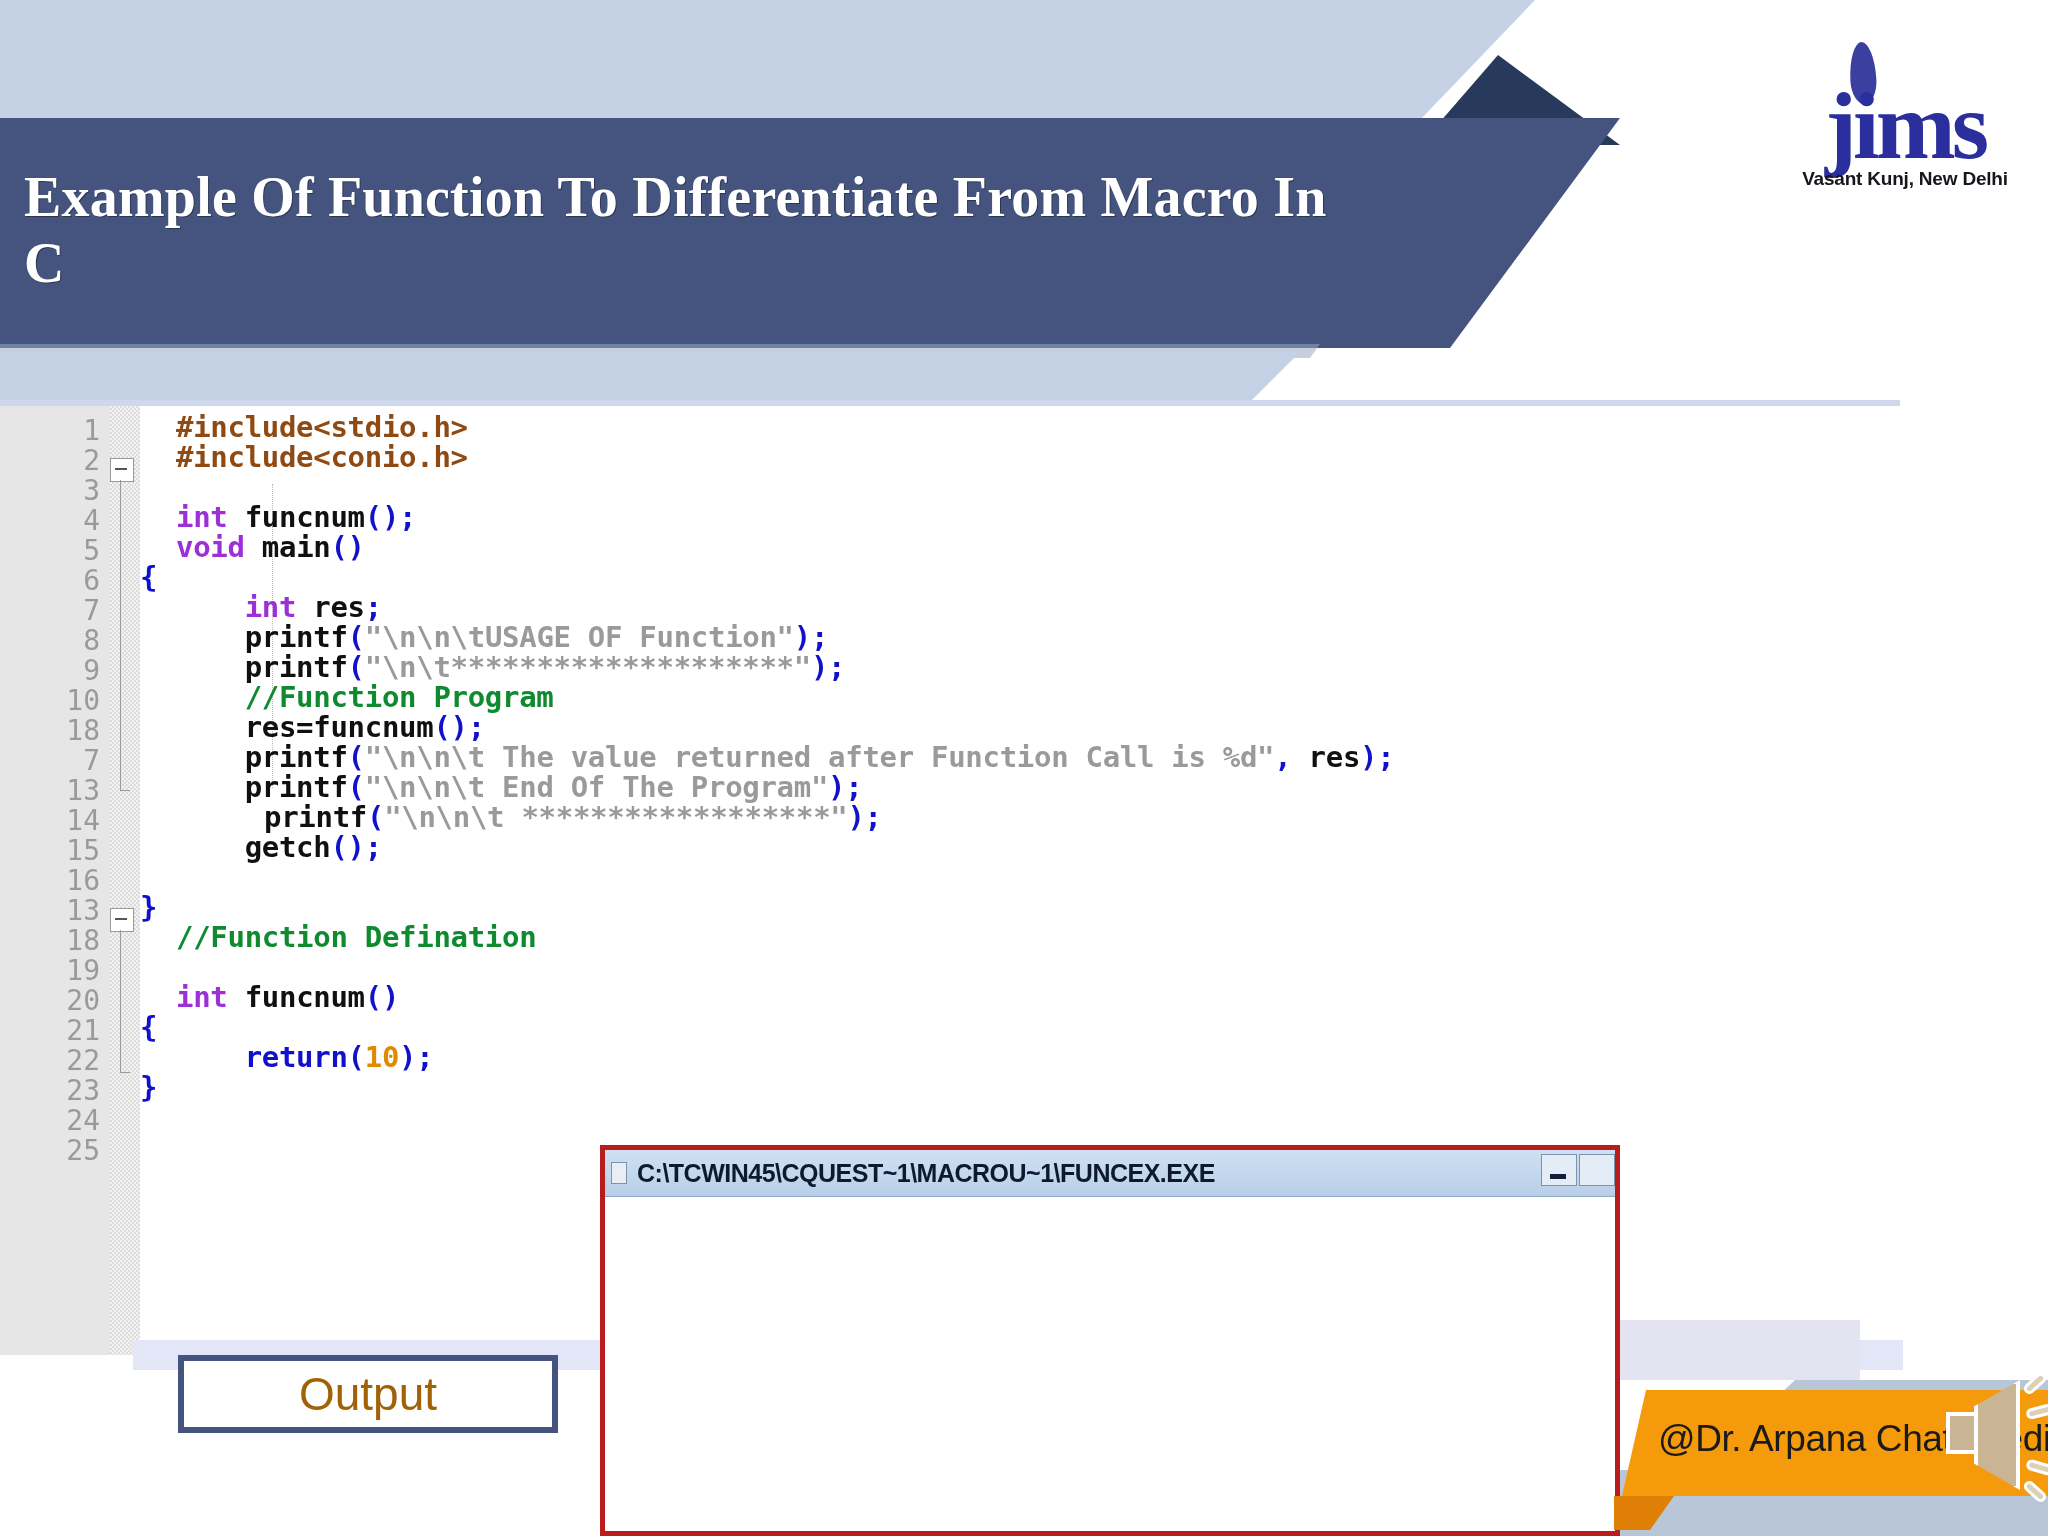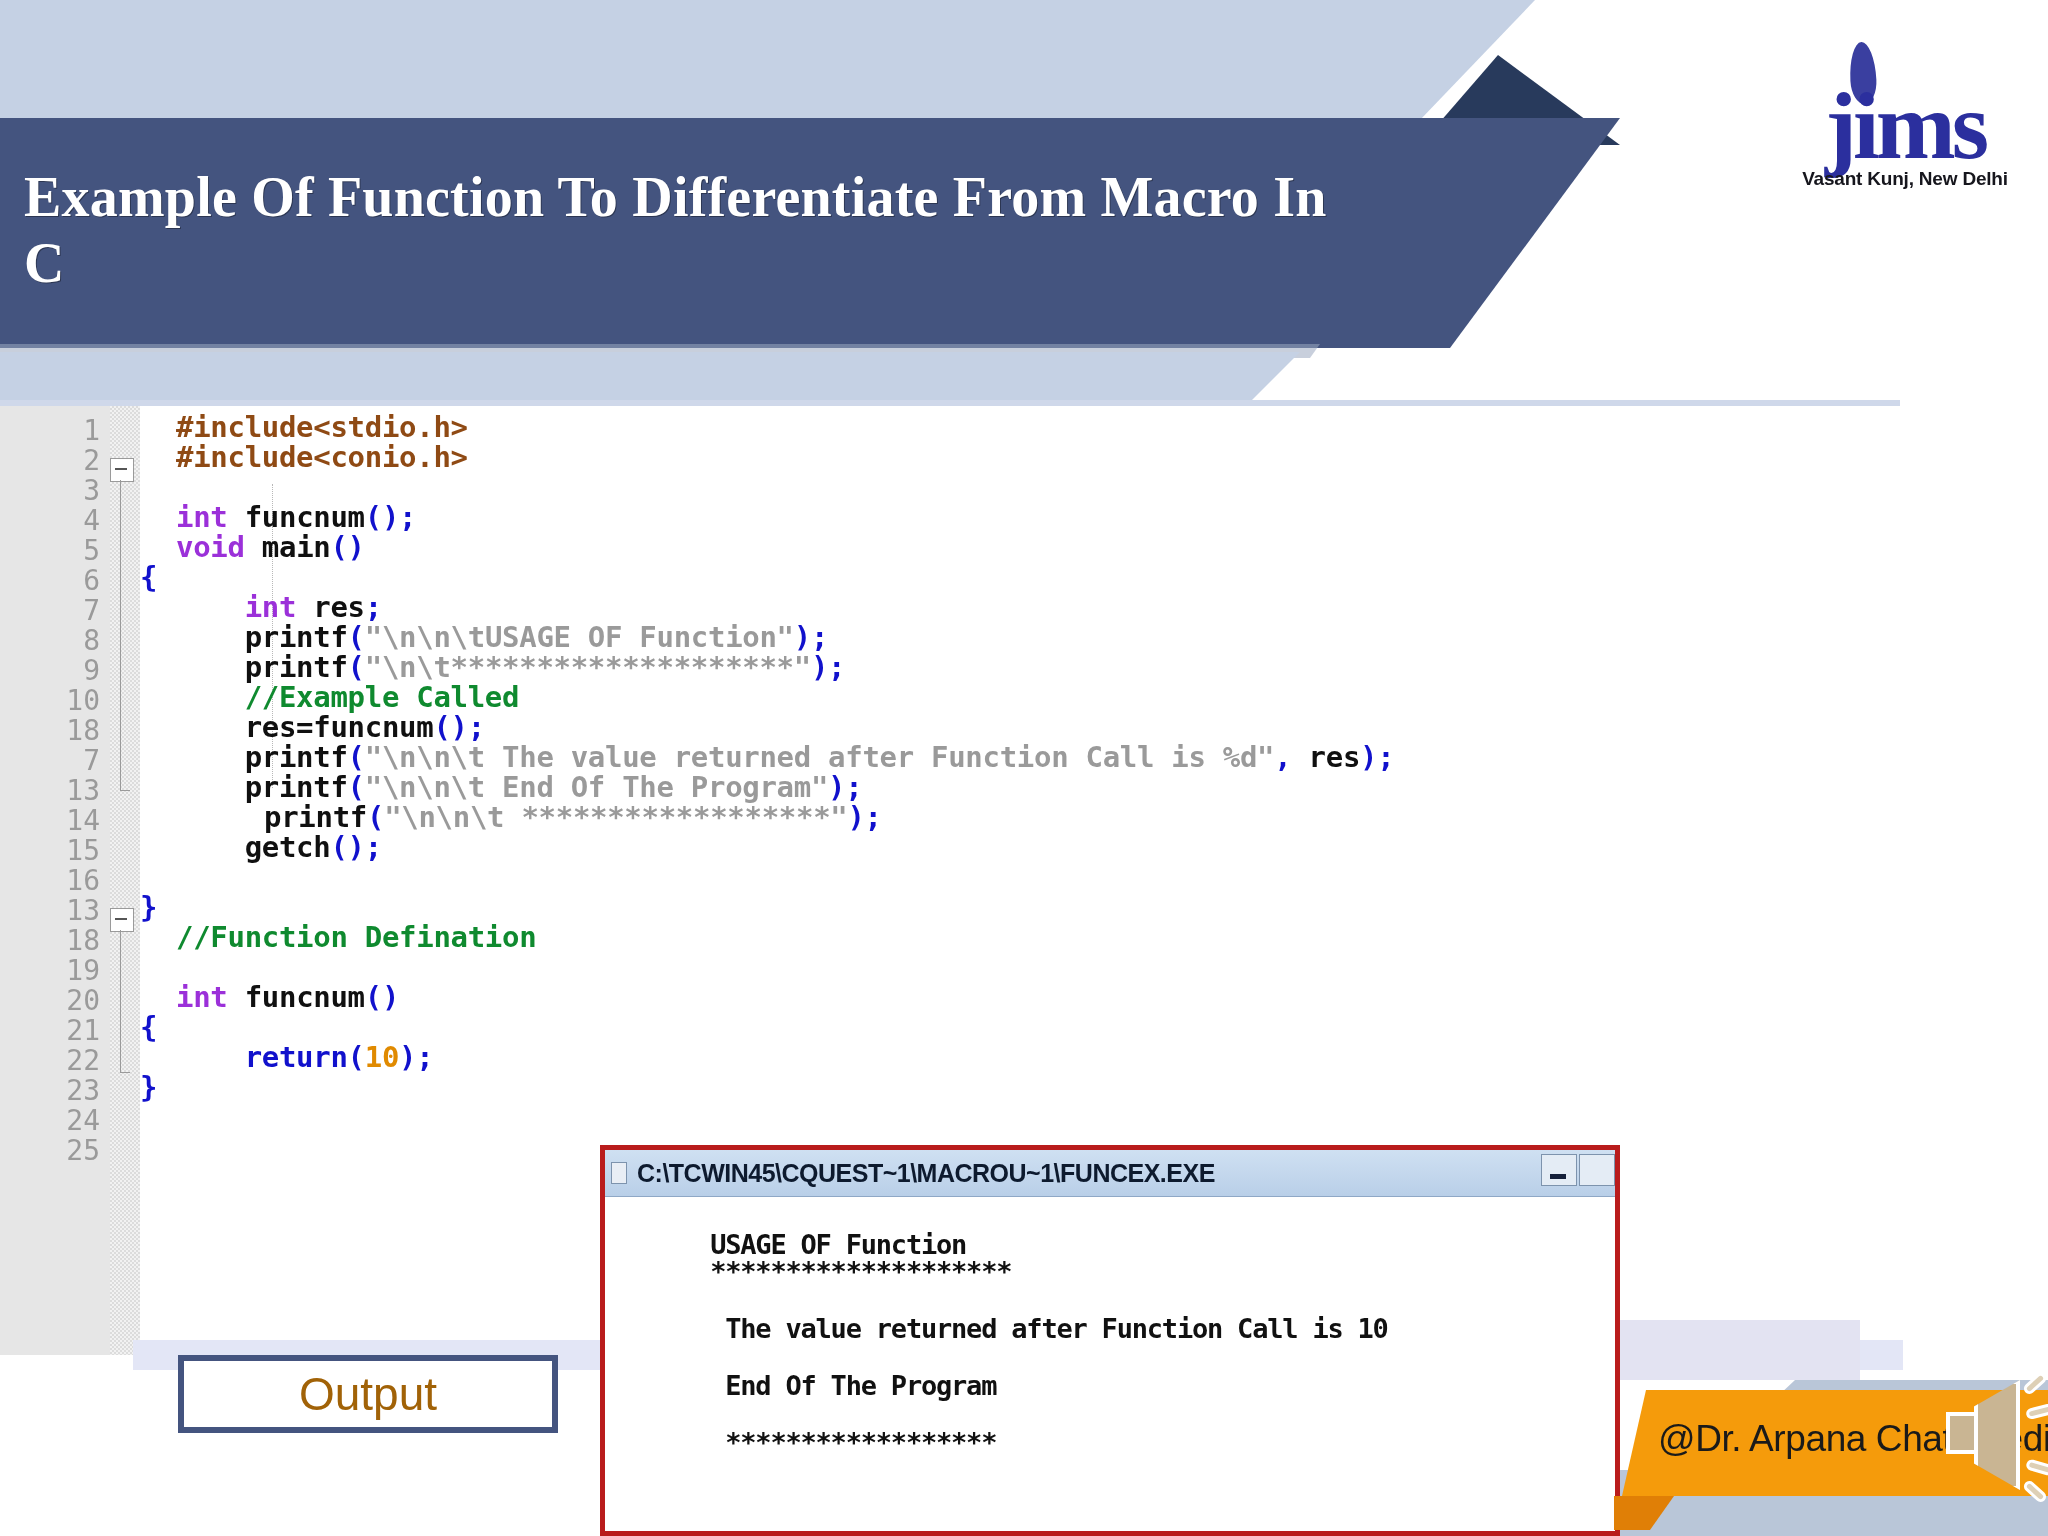--- a/index.html
+++ b/index.html
@@ -240,21 +240,21 @@
   <div class="indent-guide" style="left:272px;top:84px;height:304px"></div>
 
   <div class="code-line" style="top:10px"><span class="k-pre">#include&lt;stdio.h&gt;</span></div>
   <div class="code-line" style="top:40px"><span class="k-pre">#include&lt;conio.h&gt;</span></div>
   <div class="code-line" style="top:100px"><span class="k-kw">int</span> <span class="k-id">funcnum</span><span class="k-pun">()</span><span class="k-pun">;</span></div>
   <div class="code-line" style="top:130px"><span class="k-kw">void</span> <span class="k-id">main</span><span class="k-pun">()</span></div>
   <div class="code-line" style="top:160px;left:140px"><span class="k-pun">{</span></div>
   <div class="code-line" style="top:190px">    <span class="k-kw">int</span> <span class="k-id">res</span><span class="k-pun">;</span></div>
   <div class="code-line" style="top:220px">    <span class="k-id">printf</span><span class="k-pun">(</span><span class="k-str">"\n\n\tUSAGE OF Function"</span><span class="k-pun">);</span></div>
   <div class="code-line" style="top:250px">    <span class="k-id">printf</span><span class="k-pun">(</span><span class="k-str">"\n\t********************"</span><span class="k-pun">);</span></div>
-  <div class="code-line" style="top:280px">    <span class="k-cm">//Example Called</span></div>
+  <div class="code-line" style="top:280px">    <span class="k-cm">//Function Program</span></div>
   <div class="code-line" style="top:310px">    <span class="k-id">res=funcnum</span><span class="k-pun">();</span></div>
   <div class="code-line" style="top:340px">    <span class="k-id">printf</span><span class="k-pun">(</span><span class="k-str">"\n\n\t The value returned after Function Call is %d"</span><span class="k-pun">,</span> <span class="k-id">res</span><span class="k-pun">);</span></div>
   <div class="code-line" style="top:370px">    <span class="k-id">printf</span><span class="k-pun">(</span><span class="k-str">"\n\n\t End Of The Program"</span><span class="k-pun">);</span></div>
   <div class="code-line" style="top:400px;left:264px"><span class="k-id">printf</span><span class="k-pun">(</span><span class="k-str">"\n\n\t ******************"</span><span class="k-pun">);</span></div>
   <div class="code-line" style="top:430px">    <span class="k-id">getch</span><span class="k-pun">();</span></div>
   <div class="code-line" style="top:460px"></div>
   <div class="code-line" style="top:490px;left:140px"><span class="k-pun">}</span></div>
   <div class="code-line" style="top:520px"><span class="k-cm">//Function Defination</span></div>
   <div class="code-line" style="top:550px"></div>
   <div class="code-line" style="top:580px"><span class="k-kw">int</span> <span class="k-id">funcnum</span><span class="k-pun">()</span></div>
@@ -275,30 +275,20 @@
   <div id="console-titlebar">
     <div id="console-sysicon"></div>
     <span id="console-title">C:\TCWIN45\CQUEST~1\MACROU~1\FUNCEX.EXE</span>
     <div id="console-buttons">
       <div class="win-btn">
           <span class="min-bar"></span>
         </div>
       <div class="win-btn"></div>
     </div>
   </div>
-  <div id="console-body">
-    <div class="con-line">   USAGE OF Function</div>
-    <div class="con-line">   ********************</div>
-    <div class="con-line con-gap"></div>
-    <div class="con-line">    The value returned after Function Call is 10</div>
-    <div class="con-line con-gap"></div>
-    <div class="con-line">    End Of The Program</div>
-    <div class="con-line con-gap"></div>
-    <div class="con-line">    ******************</div>
-  </div>
 </div>
 
 <div id="br-lav"></div>
 <div id="br-grey1"></div>
 <div id="br-grey2"></div>
 <div id="orange-band"></div>
 <div id="orange-tail"></div>
 <div id="watermark">@Dr. Arpana Chaturvedi</div>
 
 <div id="speaker-icon">

